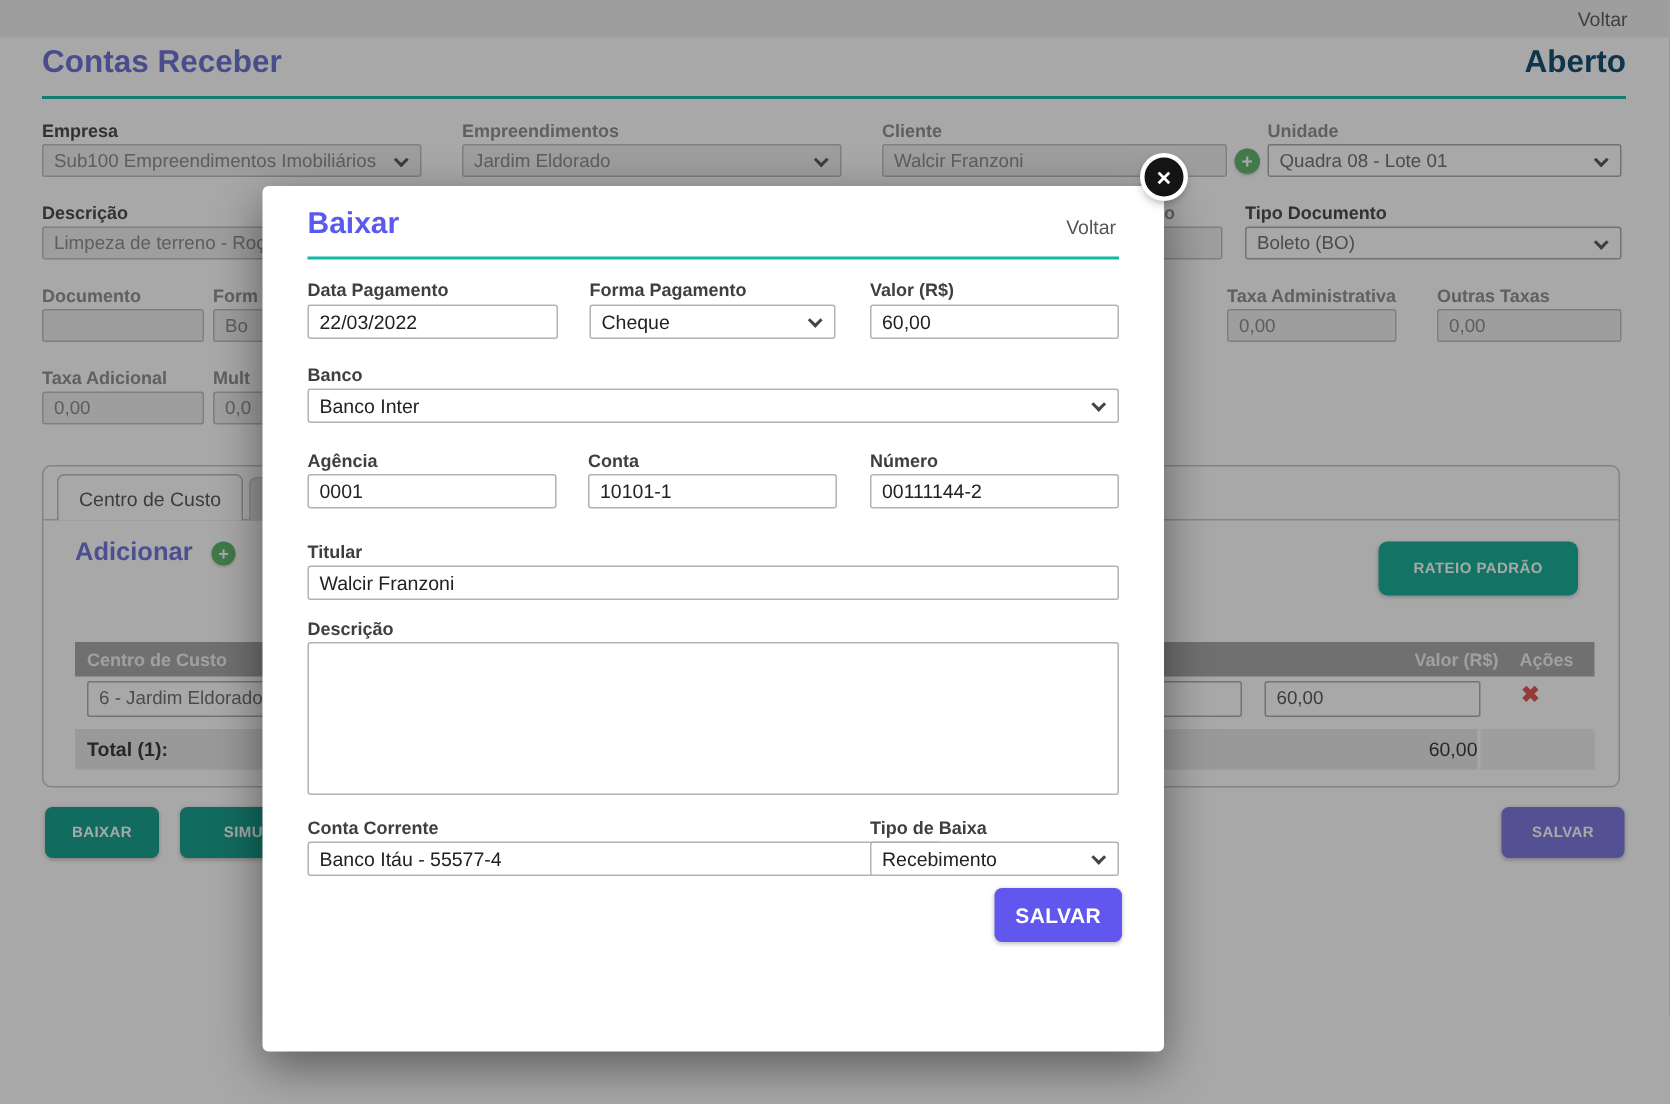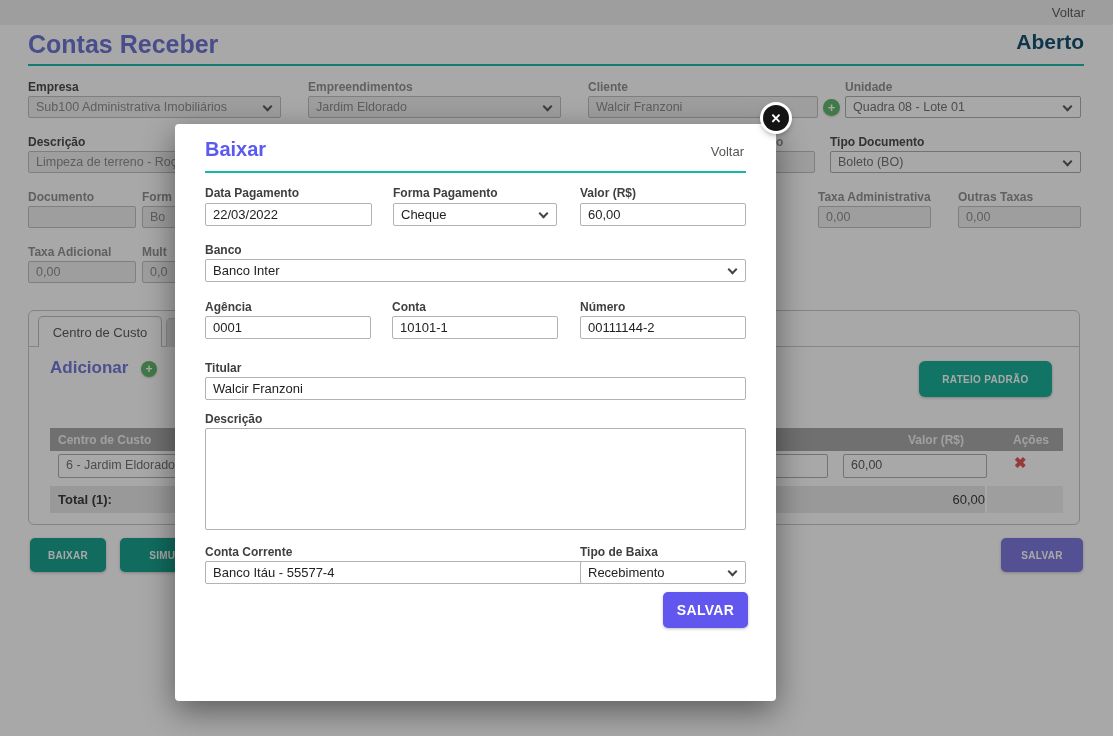--- a/index.html
+++ b/index.html
@@ -18,39 +18,39 @@
   .plus { position:absolute; border-radius:50%; background:#5cb567; color:#fff; display:flex;
           align-items:center; justify-content:center; font-weight:700; box-shadow:0 1px 2px rgba(0,0,0,.2); }
   .btn { position:absolute; display:flex; align-items:center; justify-content:center; font-weight:700;
          color:#fff; border-radius:5px; font-size:10px; letter-spacing:.3px;
          box-shadow:0 1px 3px rgba(0,0,0,.25); cursor:pointer; }
   .teal { background:#11a08c; }
   .purple { background:#7a74e0; }
 
   #topbar { position:absolute; left:0; top:0; width:1113px; height:25px; background:#efefef; }
   #topVoltar { position:absolute; right:28px; top:5px; font-size:13px; color:#5a5a5a; cursor:pointer; }
-  #pageTitle { position:absolute; left:28px; top:30px; font-size:25px; font-weight:700; color:#6a6fd1; }
+  #pageTitle { position:absolute; left:28px; top:30px; font-size:21px; font-weight:700; color:#6a6fd1; }
   #pageStatus { position:absolute; right:29px; top:30px; font-size:21px; font-weight:700; color:#0c4a6e; }
   #titleRule { position:absolute; left:28px; top:64px; width:1056px; height:2px; background:#14b8a6; }
 
   #panel { position:absolute; left:28px; top:310px; width:1052px; height:215px; background:#fff;
            border:1px solid #c6c6c6; border-radius:6px; }
   #tabline { position:absolute; left:29px; top:346px; width:1050px; height:1px; background:#c9c9c9; }
   #tab1 { position:absolute; left:38px; top:316px; width:124px; height:31px; background:#fff;
           border:1px solid #bdbdbd; border-bottom:none; border-radius:5px 5px 0 0; display:flex;
           align-items:center; justify-content:center; font-size:13px; color:#555; }
   #tab2 { position:absolute; left:166px; top:318px; width:62px; height:29px; background:#e3e3e3;
           border:1px solid #ccc; border-bottom:none; border-radius:5px 5px 0 0; }
   #addLink { position:absolute; left:50px; top:358px; font-size:17px; font-weight:700; color:#6e72d9; cursor:pointer; }
   #addPlus { left:141px; top:361px; width:16px; height:16px; font-size:12px; }
   #cliPlus { left:823px; top:99px; width:17px; height:17px; font-size:13px; }
 
   #tblHead { position:absolute; left:50px; top:428px; width:1013px; height:23px; background:#a6a6a6;
              display:flex; align-items:center; color:#f2f2f2; font-size:12px; font-weight:700; }
-  .th1 { flex:1; padding-left:8px; } .th2 { width:142px; text-align:right; } .th3 { width:64px; text-align:center;margin-left:35px; }
+  .th1 { flex:1; padding-left:8px; } .th2 { width:142px; text-align:right; } .th3 { width:64px; text-align:center; }
   #totRow { position:absolute; left:50px; top:486px; width:1013px; height:27px; background:#e8e8e8;
             display:flex; align-items:center; font-size:13px; color:#333; }
   .tot1 { flex:1; padding-left:8px; font-weight:700; } .tot2 { width:142px; text-align:right; font-weight:400; }
   .tot3 { width:78px; height:100%; background:#efefef; border-left:2px solid #fff; }
   .rmx { position:absolute; left:1014px; top:454px; font-size:15px; font-weight:700; color:#e05252; cursor:pointer; }
 
   #overlay { position:absolute; inset:0; background:rgba(18,18,18,.37); z-index:5; }
 
   #modal { position:absolute; left:175px; top:124px; width:601px; height:577px; background:#fff;
            border-radius:4px; z-index:10; box-shadow:0 10px 32px rgba(0,0,0,.45); }
@@ -76,21 +76,21 @@
 <div id="app">
 
   <div id="topbar"></div>
   <div id="topVoltar">Voltar</div>
   <div id="pageTitle">Contas Receber</div>
   <div id="pageStatus">Aberto</div>
   <div id="titleRule"></div>
 
   <div class="lbl" style="left:28px;top:80px">Empresa</div>
   <div class="fld sel gray" style="left:28px;top:96px;width:253px">
-    <span>Sub100 Administrativa Imobiliários</span>
+    <span>Sub100 Empreendimentos Imobiliários</span>
     <span class="chev"></span>
   </div>
   <div class="lbl dim" style="left:308px;top:80px">Empreendimentos</div>
   <div class="fld sel gray" style="left:308px;top:96px;width:253px">
     <span>Jardim Eldorado</span>
     <span class="chev"></span>
   </div>
   <div class="lbl dim" style="left:588px;top:80px">Cliente</div>
   <div class="fld gray" style="left:588px;top:96px;width:230px">
     <span>Walcir Franzoni</span>

